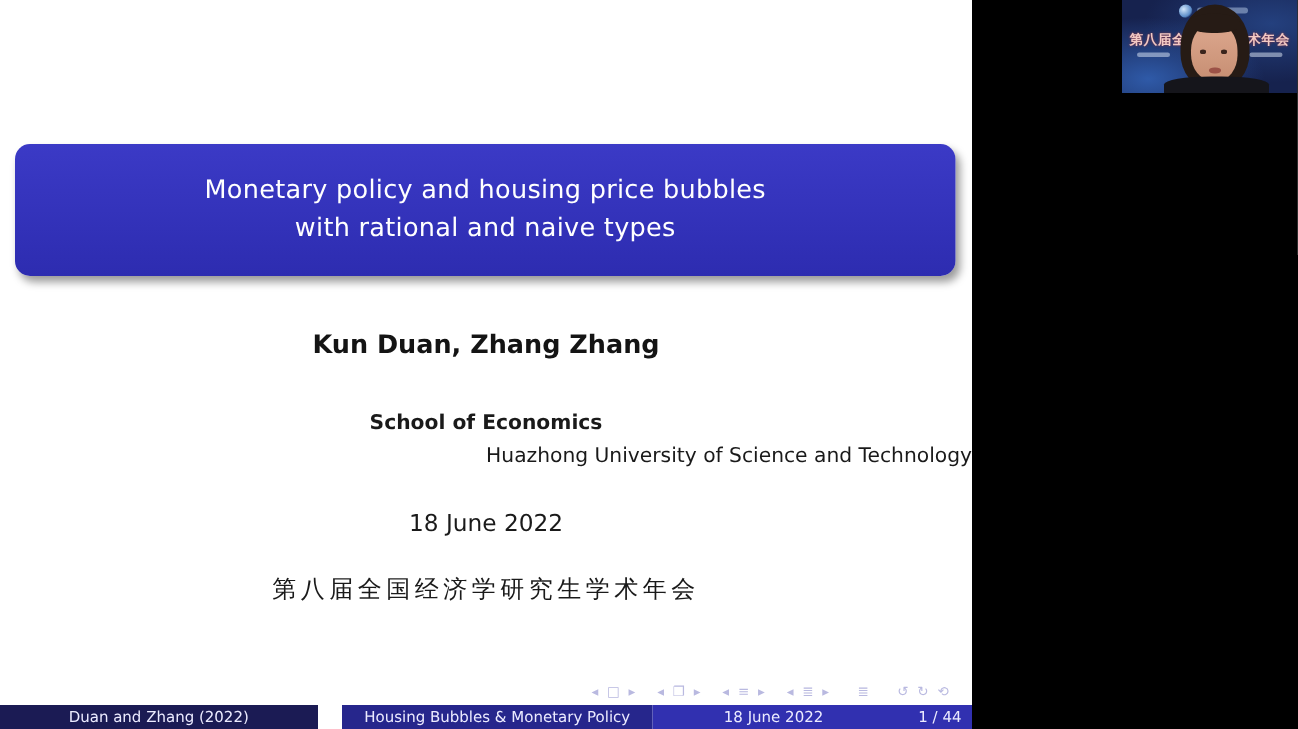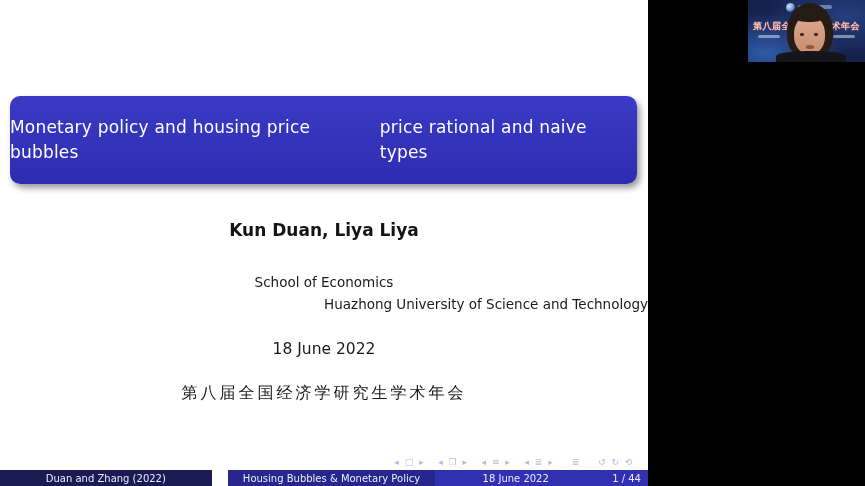--- a/index.html
+++ b/index.html
@@ -6,29 +6,29 @@
   .screen{
     position:relative;width:865px;height:486px;background:#000;overflow:hidden;
     font-family:"DejaVu Sans","Liberation Sans",sans-serif;
   }
   
   .slide{position:absolute;left:0;top:0;width:648px;height:486px;background:#ffffff;}
   .title-block{
     position:absolute;left:10px;top:96px;width:627px;height:88px;border-radius:10px;
     background:linear-gradient(180deg,#3b3ac6 0%,#2d2cb0 100%);
     box-shadow:3px 4px 6px rgba(0,0,0,0.40);
-    display:flex;flex-direction:row;align-items:center;justify-content:center;
+    display:flex;flex-direction:column;align-items:center;justify-content:center;
     color:#ffffff;
   }
   .title-line{font-size:17px;line-height:25px;letter-spacing:0.2px;}
   .authors-line{
     position:absolute;top:220px;left:0;width:100%;text-align:center;
     font-weight:bold;font-size:17px;color:#141414;
   }
-  .affil-line1{position:absolute;top:274px;left:0;width:100%;text-align:center;font-size:13.5px;color:#1a1a1a;}
+  .affil-line1{position:absolute;top:274px;left:0;width:100%;text-align:center;font-size:13.5px;color:#1a1a1a;font-weight:bold;}
   .affil-line2{position:absolute;top:296px;left:0;width:100%;text-align:right;font-size:13.5px;color:#1a1a1a;}
   .date-line{position:absolute;top:340px;left:0;width:100%;text-align:center;font-size:15.5px;color:#1a1a1a;}
   .conference-line{
     position:absolute;top:383px;left:0;width:100%;text-align:center;
     font-size:16px;color:#1a1a1a;letter-spacing:3px;
     font-family:"DejaVu Serif","Liberation Serif",serif;
   }
   .nav-symbols{
     position:absolute;right:14px;bottom:19px;
     color:#b9b9e0;font-size:9px;letter-spacing:1.5px;white-space:pre;
@@ -77,24 +77,24 @@
 </style>
 </head>
 <body>
 
 <div class="screen">
 
   <div class="slide">
 
     <div class="title-block">
       <div class="title-line">Monetary policy and housing price bubbles</div>
-      <div class="title-line">price rational and naive types</div>
+      <div class="title-line">with rational and naive types</div>
     </div>
 
-    <div class="authors-line">Kun Duan, Liya Liya</div>
+    <div class="authors-line">Kun Duan, Zhang Zhang</div>
 
     <div class="affil-line1">School of Economics</div>
     <div class="affil-line2">Huazhong University of Science and Technology</div>
 
     <div class="date-line">18 June 2022</div>
 
     <div class="conference-line">第八届全国经济学研究生学术年会</div>
 
     <div class="nav-symbols">◂ □ ▸   ◂ ❐ ▸   ◂ ≡ ▸   ◂ ≣ ▸    ≣    ↺ ↻ ⟲</div>
 

